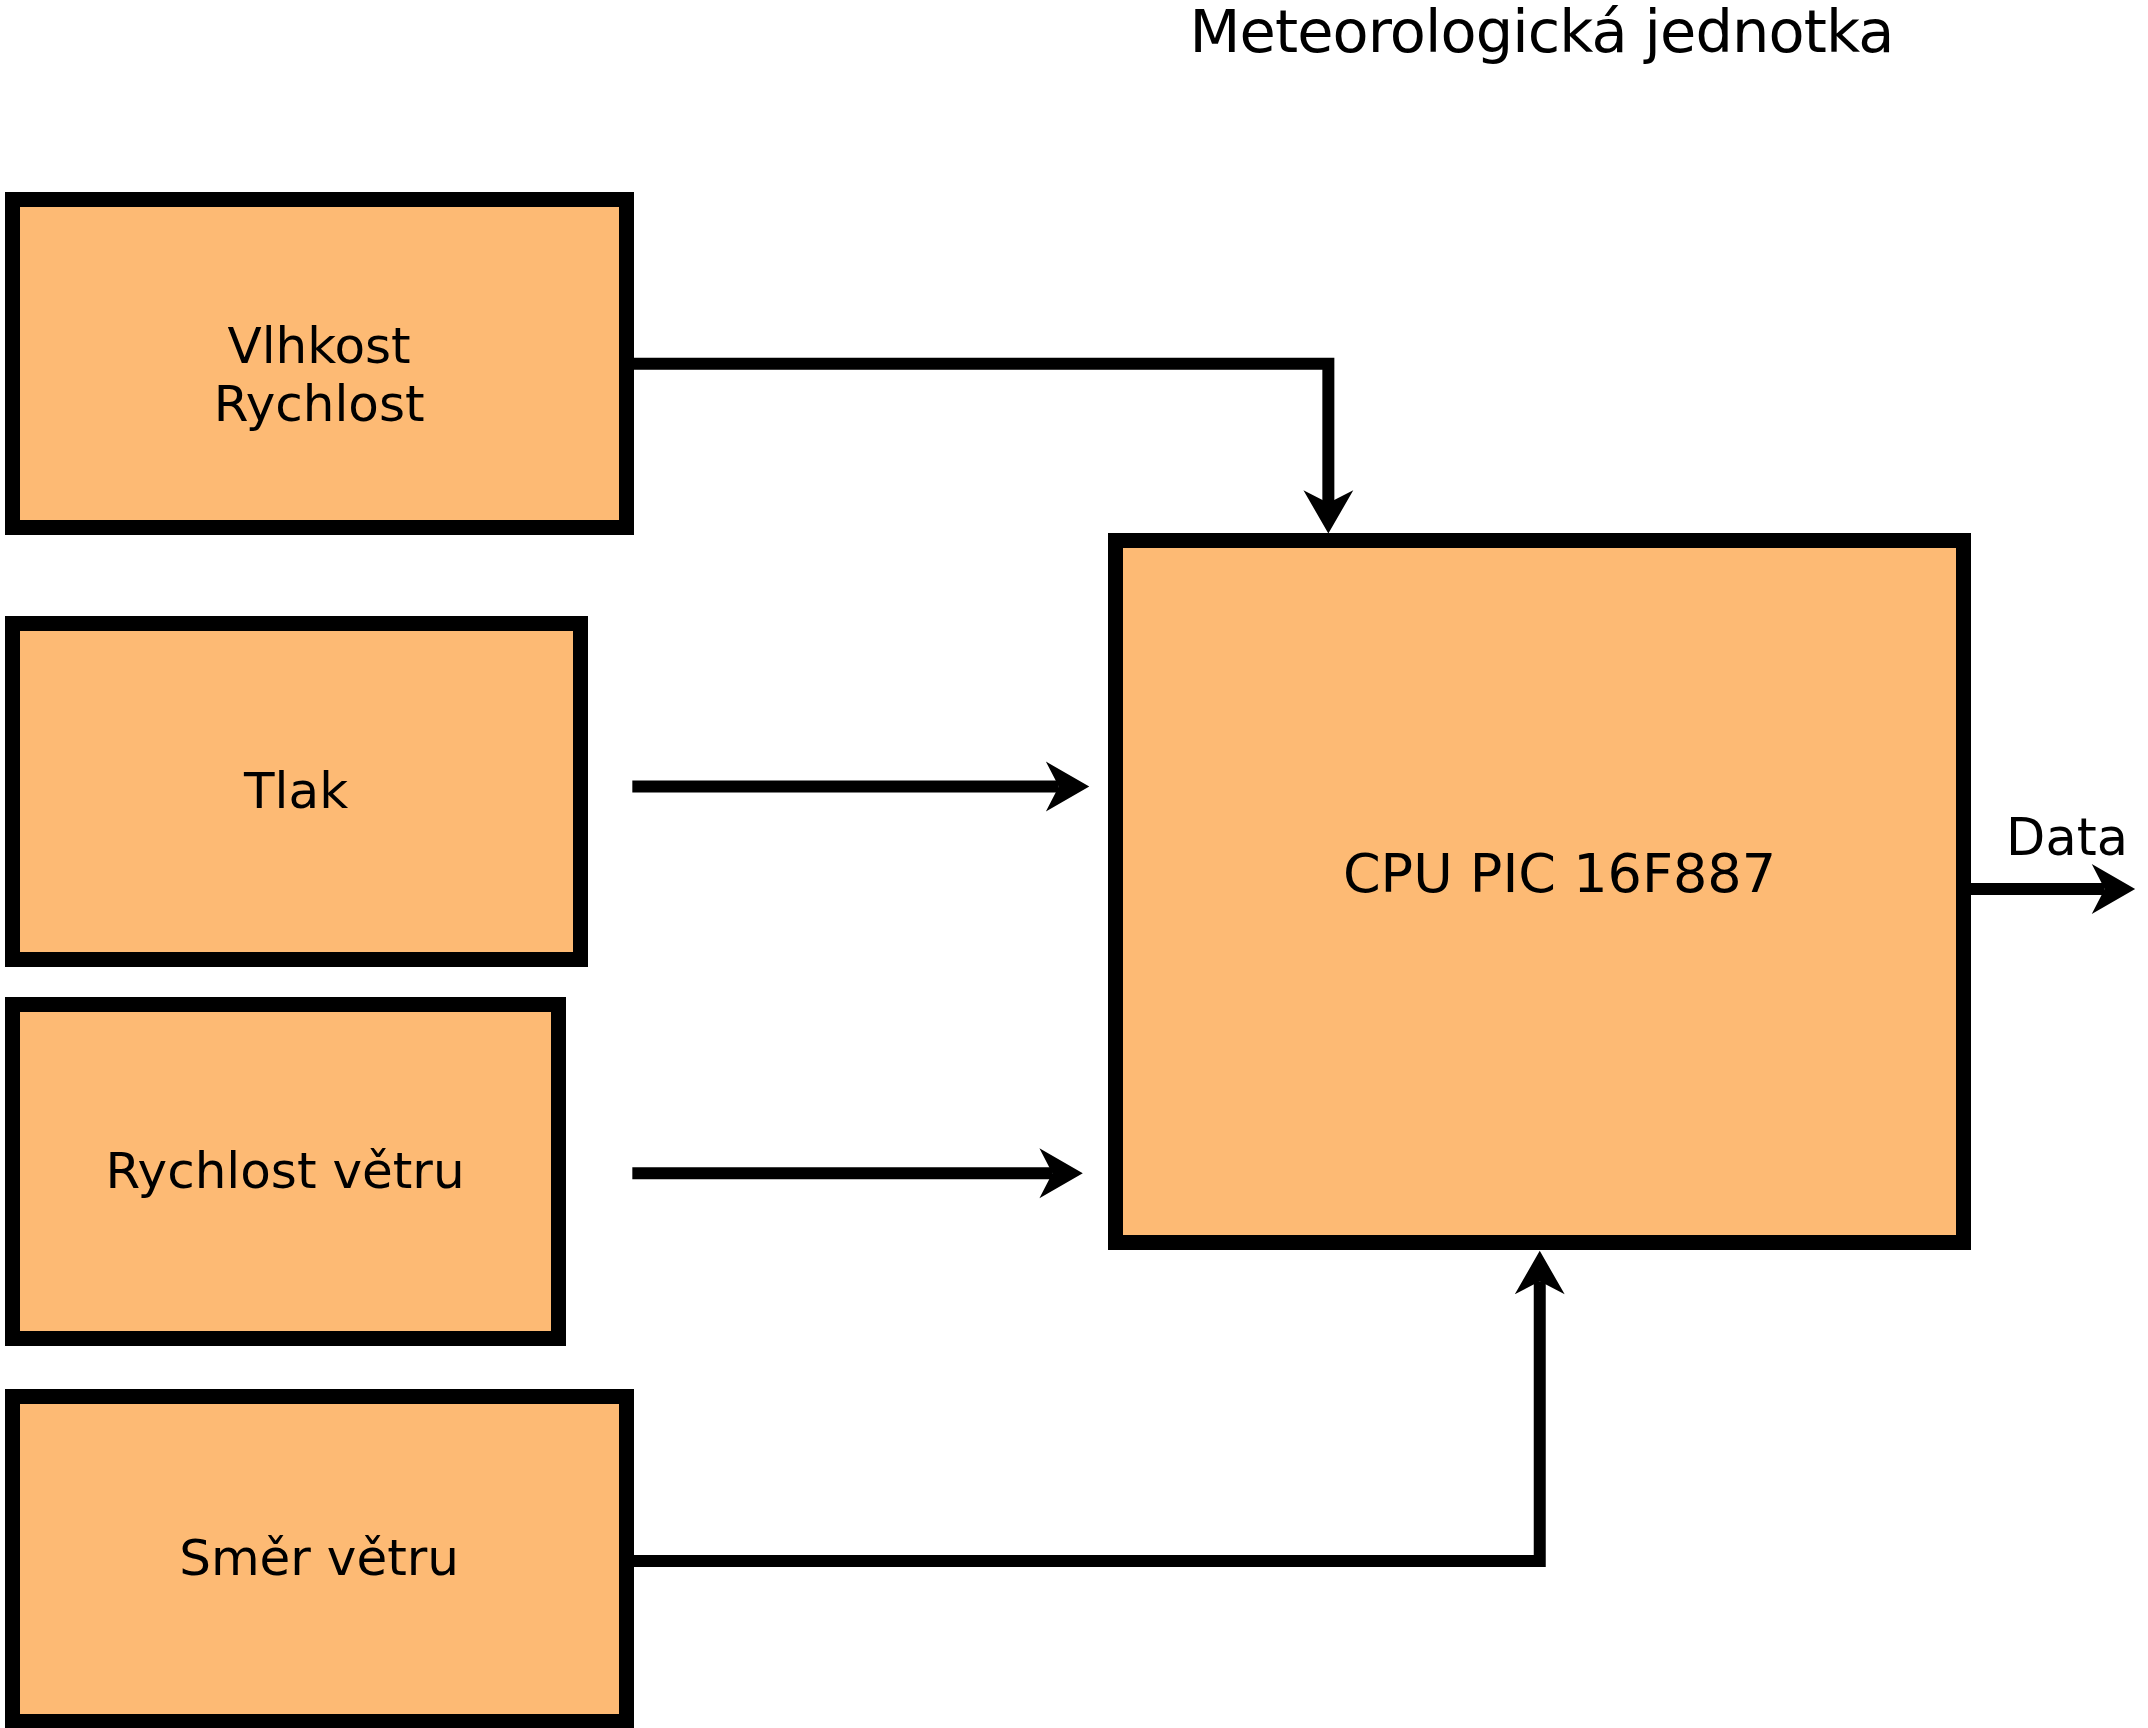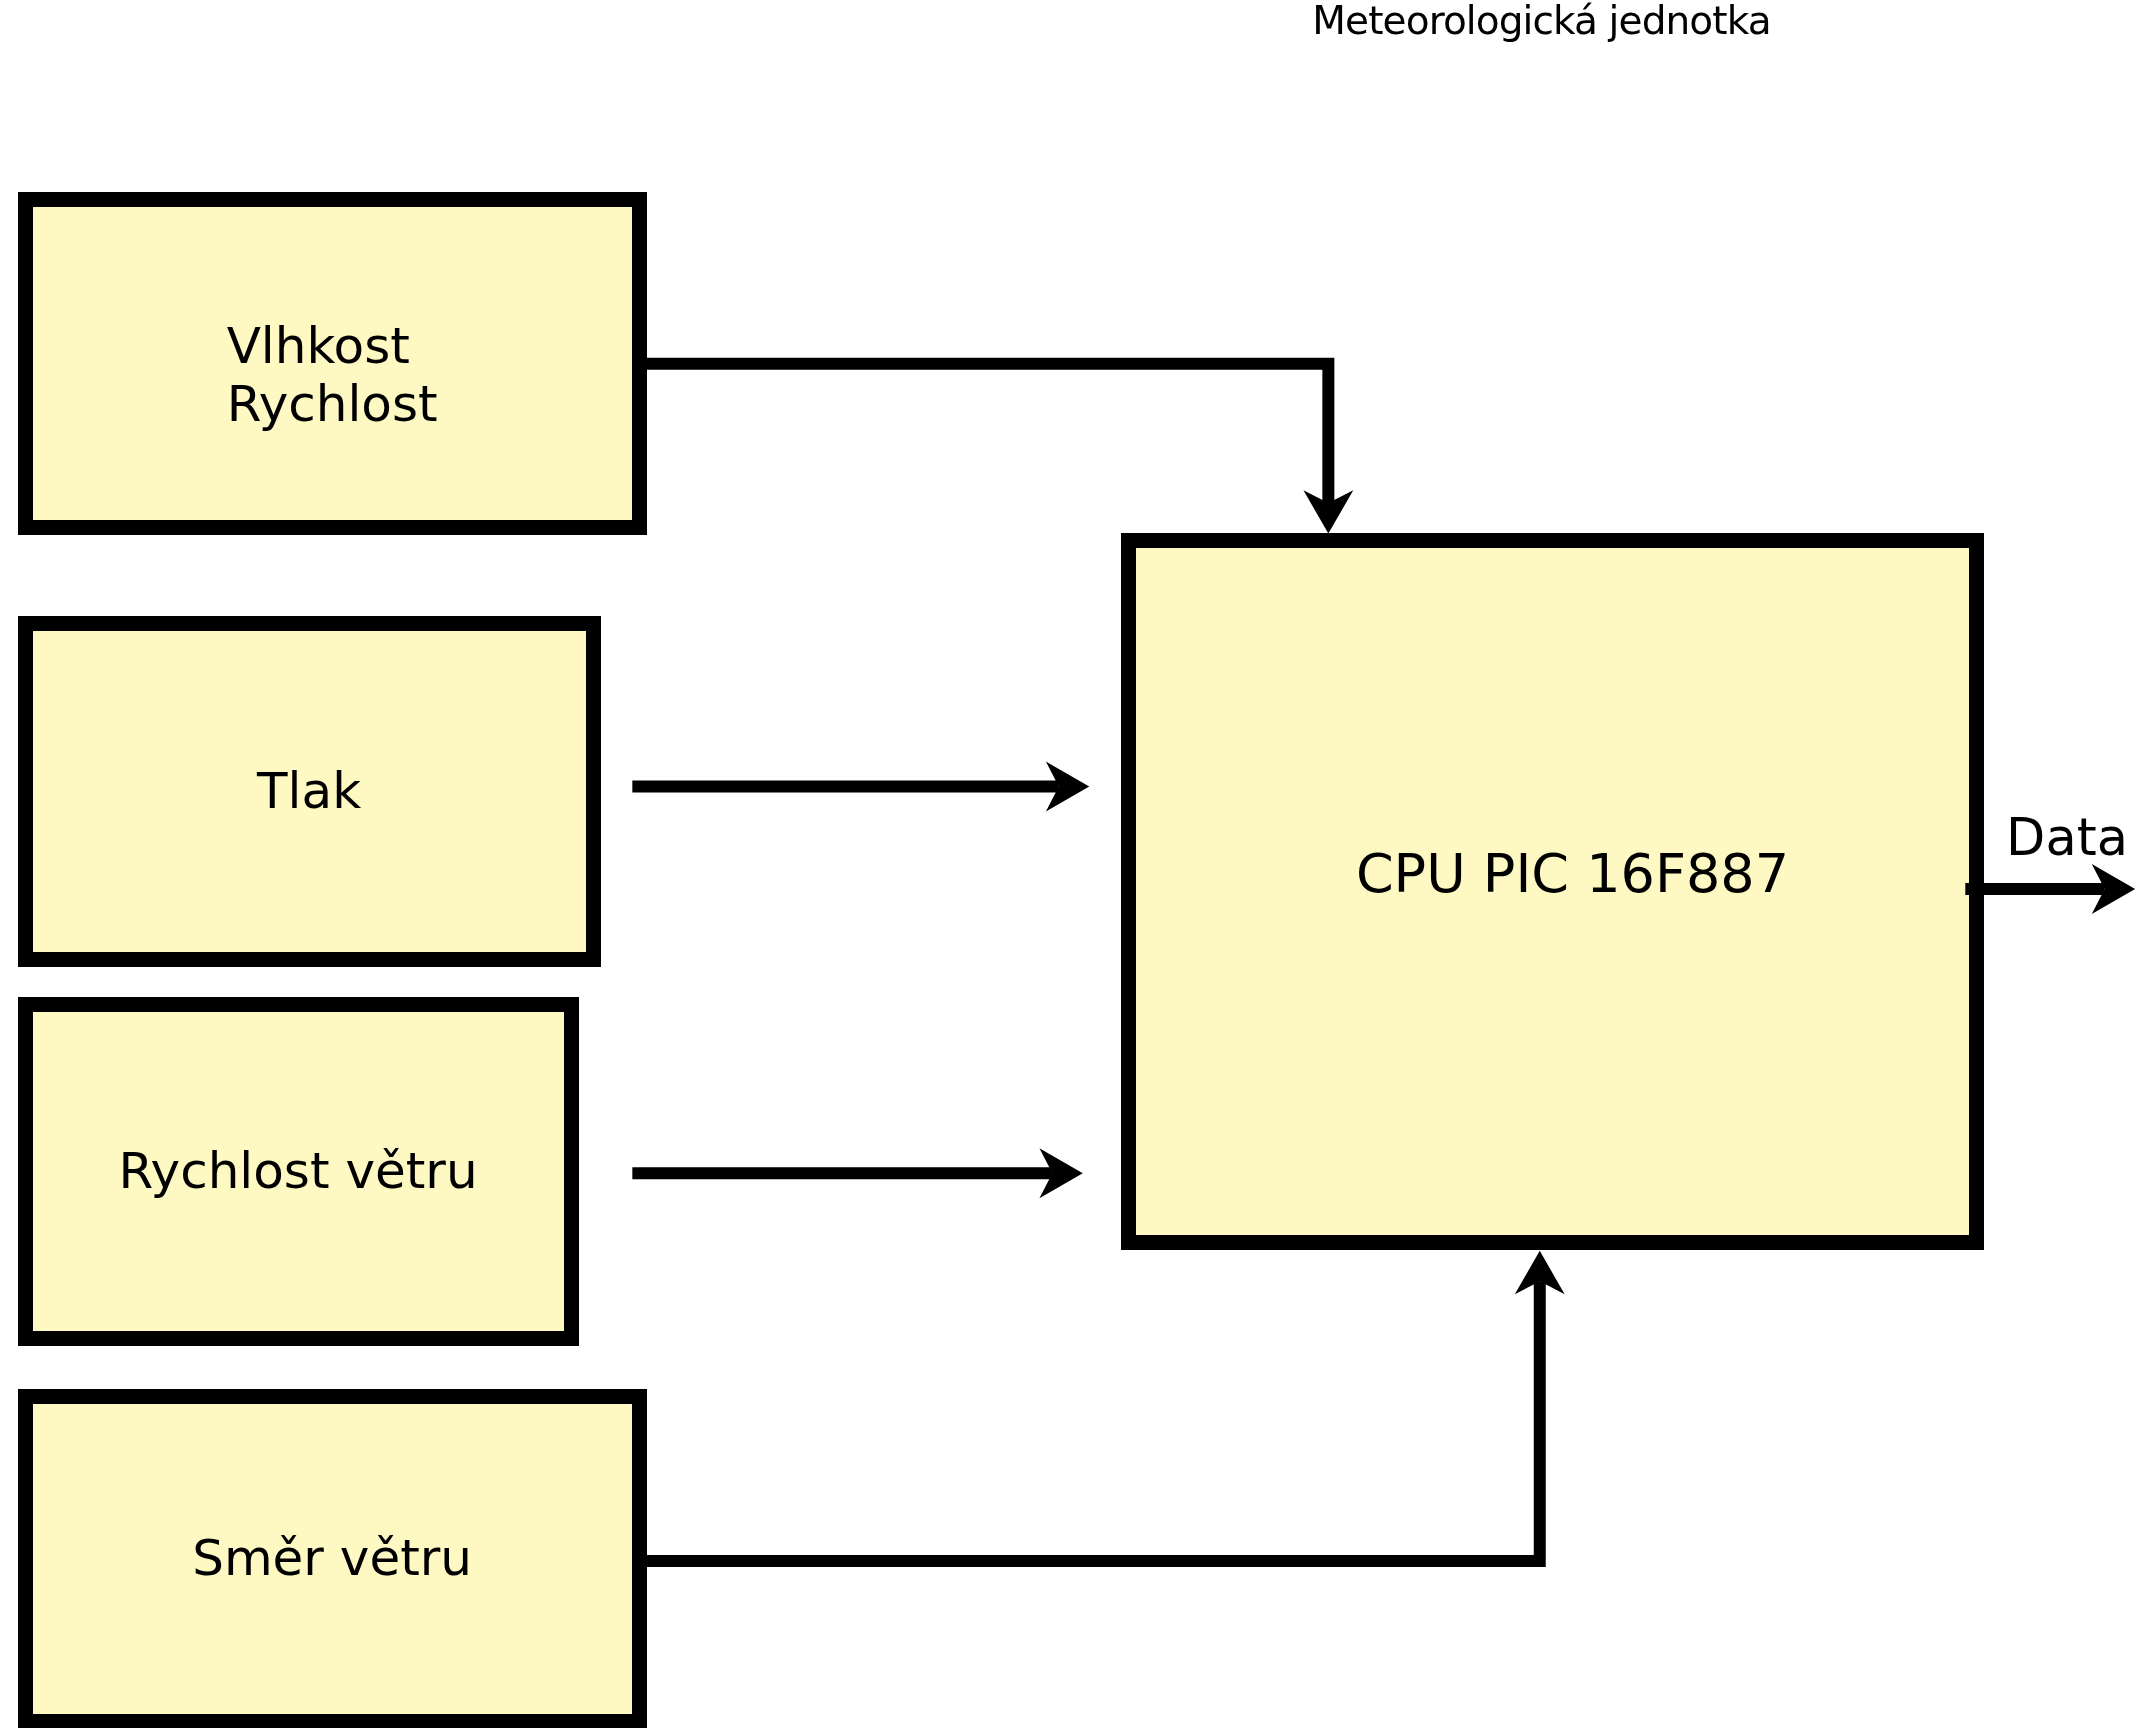--- a/index.html
+++ b/index.html
@@ -17,37 +17,36 @@
     width: 2149px;
     height: 1729px;
     background: #ffffff;
   }
   .diagram-title {
     position: absolute;
     left: 1071px;
     top: 0px;
     width: 941px;
     text-align: center;
-    font-size: 39px;
+    font-size: 59px;
     letter-spacing: -0.9px;
     line-height: 1.1;
     white-space: nowrap;
   }
   .node {
     position: absolute;
     box-sizing: border-box;
     border: 15.7px solid #000000;
-    background: #fef9c3;
+    background: #fdba74;
     display: flex;
     align-items: center;
     justify-content: center;
-    text-align: left;
+    text-align: center;
     font-size: 50px;
     line-height: 1.15;
-    margin-left: 13px;
   }
   .node-humidity   { left: 4.6px;    top: 192px;  width: 629px; height: 343px; }
   .node-pressure   { left: 4.6px;    top: 616px;  width: 583px; height: 351px; }
   .node-windspeed  { left: 4.6px;    top: 997px; width: 561px; height: 349px; }
   .node-winddir    { left: 4.6px;    top: 1389px; width: 629px; height: 340px; }
   .node-cpu        { left: 1108px; top: 533px;  width: 863px; height: 717px; font-size: 54px; padding-left: 40px; }
   .node-humidity .node-label { transform: translateY(12px); }
   .node-cpu .node-label      { transform: translateY(-16.6px); }
   .output-label {
     position: absolute;

